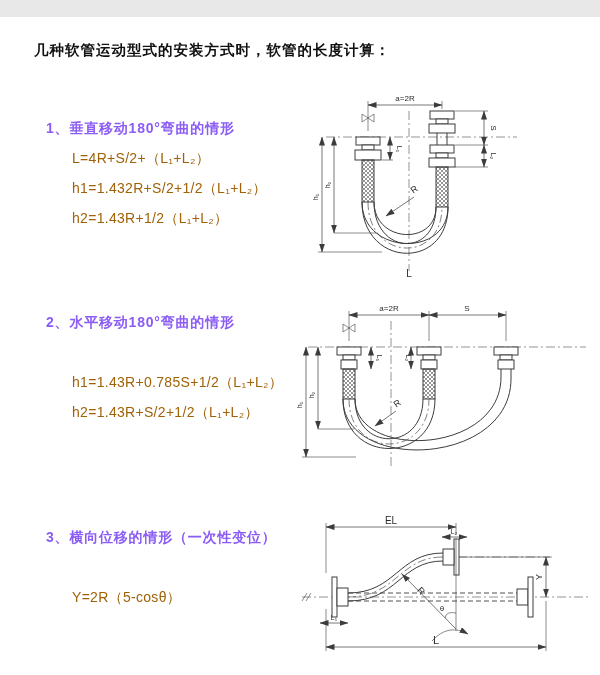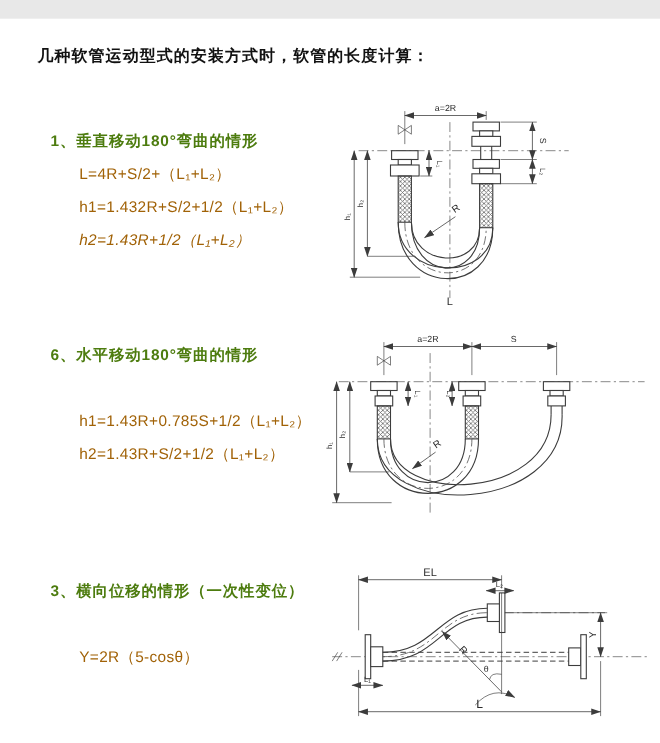--- a/index.html
+++ b/index.html
@@ -6,21 +6,21 @@
   .page {
     position:relative; width:600px; height:675px; background:#ffffff;
     font-family:"Liberation Sans", sans-serif; color:#1c1c1c; overflow:hidden;
     margin:17px auto;
   }
   .title {
     position:absolute; left:34px; top:24px; font-size:14.5px; font-weight:700;
     letter-spacing:1px; color:#111;
   }
   .sec-heading {
-    position:absolute; font-size:14px; font-weight:600; letter-spacing:0.8px; color:#4d7c0f;
+    position:absolute; font-size:14px; font-weight:600; letter-spacing:0.8px; color:#8b5cf6;
   }
   .formula {
     position:absolute; font-size:14px; font-weight:500; color:#a16207; letter-spacing:0.3px;
   }
   svg { position:absolute; overflow:visible; }
   svg text { font-family:"Liberation Sans", sans-serif; fill:#2b2b2b; }
   .ln  { fill:none; stroke:#3c3c3c; stroke-width:1; }
   .tn  { fill:none; stroke:#3c3c3c; stroke-width:0.6; }
   .dim { fill:none; stroke:#3c3c3c; stroke-width:0.7; }
   .cl  { fill:none; stroke:#4a4a4a; stroke-width:0.6; stroke-dasharray:9 3 2 3; }
@@ -31,21 +31,21 @@
 </head>
 <body>
 
 <div class="page">
 
   <div class="title">几种软管运动型式的安装方式时，软管的长度计算：</div>
 
   <div class="sec-heading" style="left:46px; top:103px;">1、垂直移动180°弯曲的情形</div>
   <div class="formula" style="left:72px; top:133px;">L=4R+S/2+（L₁+L₂）</div>
   <div class="formula" style="left:72px; top:163px;">h1=1.432R+S/2+1/2（L₁+L₂）</div>
-  <div class="formula" style="left:72px; top:193px;font-style:italic;">h2=1.43R+1/2（L₁+L₂）</div>
+  <div class="formula" style="left:72px; top:193px;">h2=1.43R+1/2（L₁+L₂）</div>
 
   <svg style="left:312px; top:68px;" width="285" height="195" viewBox="0 0 285 195">
     <defs>
       <marker id="ar1" markerWidth="9" markerHeight="6" refX="8.5" refY="3" orient="auto-start-reverse" markerUnits="userSpaceOnUse">
         <path d="M0,0 L9,3 L0,6 Z" fill="#3c3c3c"></path>
       </marker>
       <pattern id="hp1" width="4" height="4" patternUnits="userSpaceOnUse">
         <path d="M0,0 L4,4 M4,0 L0,4" stroke="#666" stroke-width="0.7"></path>
       </pattern>
     </defs>
@@ -117,21 +117,21 @@
     </g>
 
     <g>
       <path class="dim" d="M102,112 L74,131" marker-end="url(#ar1)"></path>
       <text x="104" y="107" font-size="9" text-anchor="middle" transform="rotate(-35 104 107)">R</text>
     </g>
 
     <text x="97" y="192" font-size="10" text-anchor="middle">L</text>
   </svg>
 
-  <div class="sec-heading" style="left:46px; top:297px;">6、水平移动180°弯曲的情形</div>
+  <div class="sec-heading" style="left:46px; top:297px;">2、水平移动180°弯曲的情形</div>
   <div class="formula" style="left:72px; top:357px;text-align:right;">h1=1.43R+0.785S+1/2（L₁+L₂）</div>
   <div class="formula" style="left:72px; top:387px;">h2=1.43R+S/2+1/2（L₁+L₂）</div>
 
   <svg style="left:296px; top:280px;" width="300" height="178" viewBox="0 0 300 178">
     <defs>
       <marker id="ar2" markerWidth="9" markerHeight="6" refX="8.5" refY="3" orient="auto-start-reverse" markerUnits="userSpaceOnUse">
         <path d="M0,0 L9,3 L0,6 Z" fill="#3c3c3c"></path>
       </marker>
       <pattern id="hp2" width="4" height="4" patternUnits="userSpaceOnUse">
         <path d="M0,0 L4,4 M4,0 L0,4" stroke="#666" stroke-width="0.7"></path>

